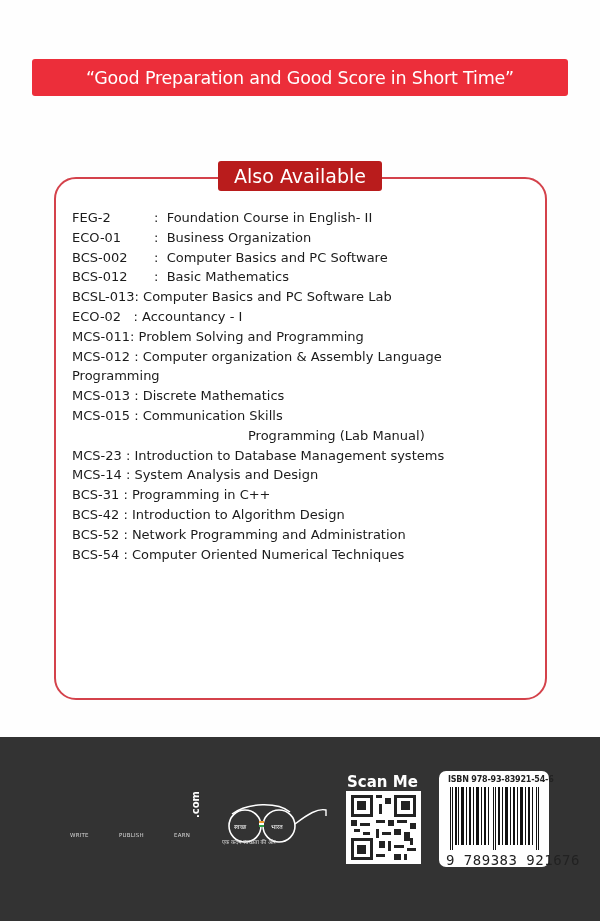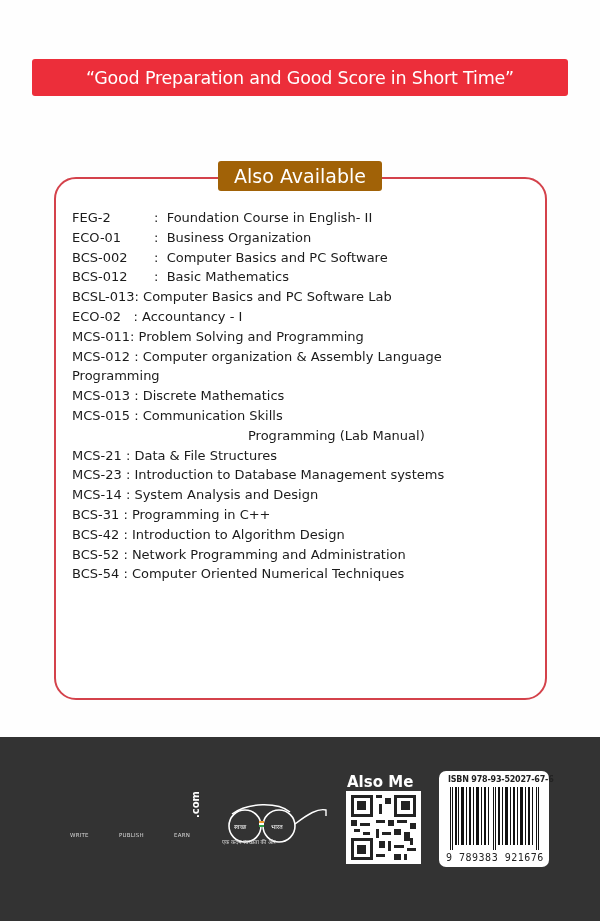--- a/index.html
+++ b/index.html
@@ -13,21 +13,21 @@
     color:#fff; font-family:"DejaVu Sans", sans-serif; font-size:17.5px;
     display:flex; align-items:center; justify-content:center; letter-spacing:-0.2px;
   }
 
   .avail-box {
     position:absolute; left:54px; top:177px; width:493px; height:523px;
     border:2px solid #d4424b; border-radius:22px; background:#fff;
   }
   .avail-badge {
     position:absolute; left:218px; top:161px; width:164px; height:30px;
-    background:#a16207; border-radius:3px; color:#fff;
+    background:#b91c1c; border-radius:3px; color:#fff;
     font-family:"DejaVu Sans", sans-serif; font-size:19px;
     display:flex; align-items:center; justify-content:center;
   }
 
   .course-list {
     position:absolute; left:72px; top:208px; width:470px;
     font-family:"DejaVu Sans", sans-serif; font-size:13px; color:#1b1b1b;
     line-height:19.8px; list-style:none;
   }
   .course-list li { white-space:nowrap; }
@@ -56,21 +56,21 @@
 
   .scan-label {
     position:absolute; left:347px; top:773px; color:#fff; font-weight:bold; font-size:15px;
   }
   .qr { position:absolute; left:346px; top:791px; width:75px; height:73px; background:#fff; padding:4px; }
   .barcode {
     position:absolute; left:439px; top:771px; width:110px; height:96px; background:#fff; border-radius:7px;
   }
   .isbn-text { position:absolute; left:448px; top:775px; font-size:8px; font-weight:bold; color:#222; letter-spacing:-0.2px; }
   .barcode-bars { position:absolute; left:448px; top:787px; width:94px; height:63px; }
-  .barcode-num { position:absolute; left:446px; top:852px; font-family:"DejaVu Sans Mono", monospace; font-size:10px; color:#222; letter-spacing:0.5px; }
+  .barcode-num { position:absolute; left:446px; top:852px; font-family:"DejaVu Sans Mono", monospace; font-size:14px; color:#222; letter-spacing:0.5px; }
 </style>
 </head>
 <body>
 
 <div class="page">
 
   <div class="tagline-banner">“Good Preparation and Good Score in Short Time”</div>
 
   <div class="avail-box"></div>
   <div class="avail-badge">Also Available</div>
@@ -81,21 +81,20 @@
     <li><span class="code w82">BCS-002</span><span>:</span>&nbsp;&nbsp;<span>Computer Basics and PC Software</span></li>
     <li><span class="code w82">BCS-012</span><span>:</span>&nbsp;&nbsp;<span>Basic Mathematics</span></li>
     <li>BCSL-013: Computer Basics and PC Software Lab</li>
     <li style="white-space:pre;">ECO-02   : Accountancy - I</li>
     <li>MCS-011: Problem Solving and Programming</li>
     <li>MCS-012 : Computer organization &amp; Assembly Language</li>
     <li class="cont">Programming</li>
     <li>MCS-013 : Discrete Mathematics</li>
     <li>MCS-015 : Communication Skills</li>
     <li class="indent">Programming (Lab Manual)</li>
-    <li>MCS-21 : Data &amp; File Structures</li>
     <li>MCS-23 : Introduction to Database Management systems</li>
     <li>MCS-14 : System Analysis and Design</li>
     <li>BCS-31 : Programming in C++</li>
     <li>BCS-42 : Introduction to Algorithm Design</li>
     <li>BCS-52 : Network Programming and Administration</li>
     <li>BCS-54 : Computer Oriented Numerical Techniques</li>
   </ul>
 
   <div class="footer"></div>
 
@@ -112,21 +111,21 @@
     <path d="M14 14 C 30 2, 60 2, 72 12" fill="none" stroke="#fff" stroke-width="1.4"></path>
     <path d="M77 24 C 90 14, 100 8, 108 10 L 108 16" fill="none" stroke="#fff" stroke-width="1.4"></path>
     <rect x="41" y="21" width="5" height="2" fill="#f39a2b"></rect>
     <rect x="41" y="23" width="5" height="2" fill="#ffffff"></rect>
     <rect x="41" y="25" width="5" height="2" fill="#2f9e44"></rect>
     <text x="16" y="29" font-size="6" fill="#fff">स्वच्छ</text>
     <text x="53" y="29" font-size="6" fill="#fff">भारत</text>
   </svg>
   <div class="swachh-caption">एक कदम स्वच्छता की ओर</div>
 
-  <div class="scan-label">Also Me</div>
+  <div class="scan-label">Scan Me</div>
   <div class="qr">
     <svg width="67" height="65" viewBox="0 0 21 21" shape-rendering="crispEdges">
       <rect x="0" y="0" width="7" height="7" fill="#222"></rect>
         <rect x="1" y="1" width="5" height="5" fill="#fff"></rect>
         <rect x="2" y="2" width="3" height="3" fill="#222"></rect>
       <rect x="14" y="0" width="7" height="7" fill="#222"></rect>
         <rect x="15" y="1" width="5" height="5" fill="#fff"></rect>
         <rect x="16" y="2" width="3" height="3" fill="#222"></rect>
       <rect x="0" y="14" width="7" height="7" fill="#222"></rect>
         <rect x="1" y="15" width="5" height="5" fill="#fff"></rect>
@@ -151,21 +150,21 @@
         <rect x="14" y="16" width="3" height="1" fill="#222"></rect>
       <rect x="18" y="17" width="3" height="1" fill="#222"></rect>
         <rect x="8" y="19" width="3" height="1" fill="#222"></rect>
         <rect x="14" y="19" width="2" height="2" fill="#222"></rect>
       <rect x="17" y="19" width="1" height="2" fill="#222"></rect>
         <rect x="19" y="14" width="1" height="2" fill="#222"></rect>
     </svg>
   </div>
 
   <div class="barcode"></div>
-  <div class="isbn-text">ISBN 978-93-52027-67-6</div>
+  <div class="isbn-text">ISBN 978-93-83921-54-6</div>
   <svg class="barcode-bars" viewBox="0 0 94 63" preserveAspectRatio="none">
     <g fill="#111">
       <rect x="2" y="0" width="1" height="63"></rect>
         <rect x="4" y="0" width="1" height="63"></rect>
       <rect x="7" y="0" width="2" height="58"></rect>
         <rect x="10" y="0" width="1" height="58"></rect>
         <rect x="13" y="0" width="3" height="58"></rect>
       <rect x="18" y="0" width="1" height="58"></rect>
         <rect x="21" y="0" width="2" height="58"></rect>
         <rect x="25" y="0" width="1" height="58"></rect>

